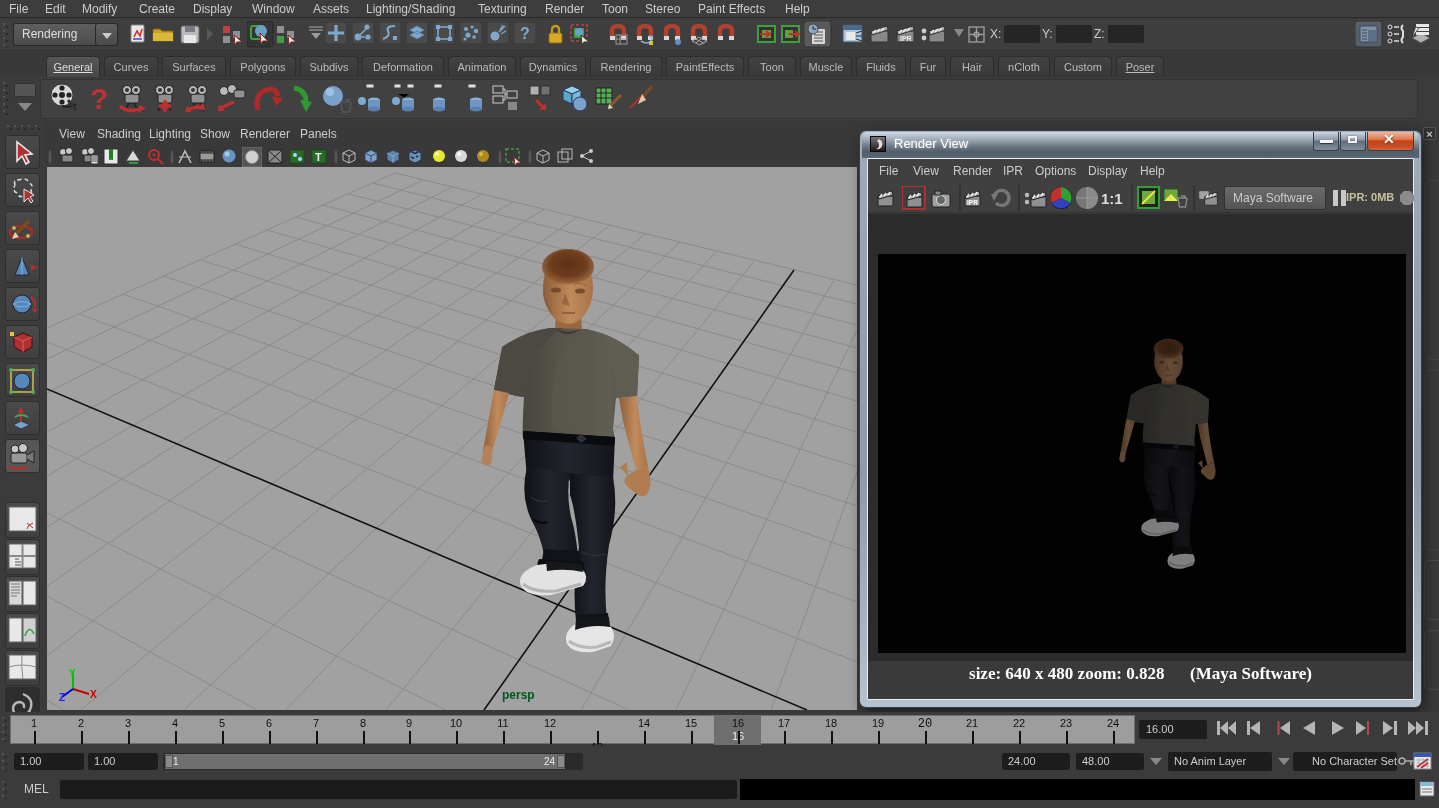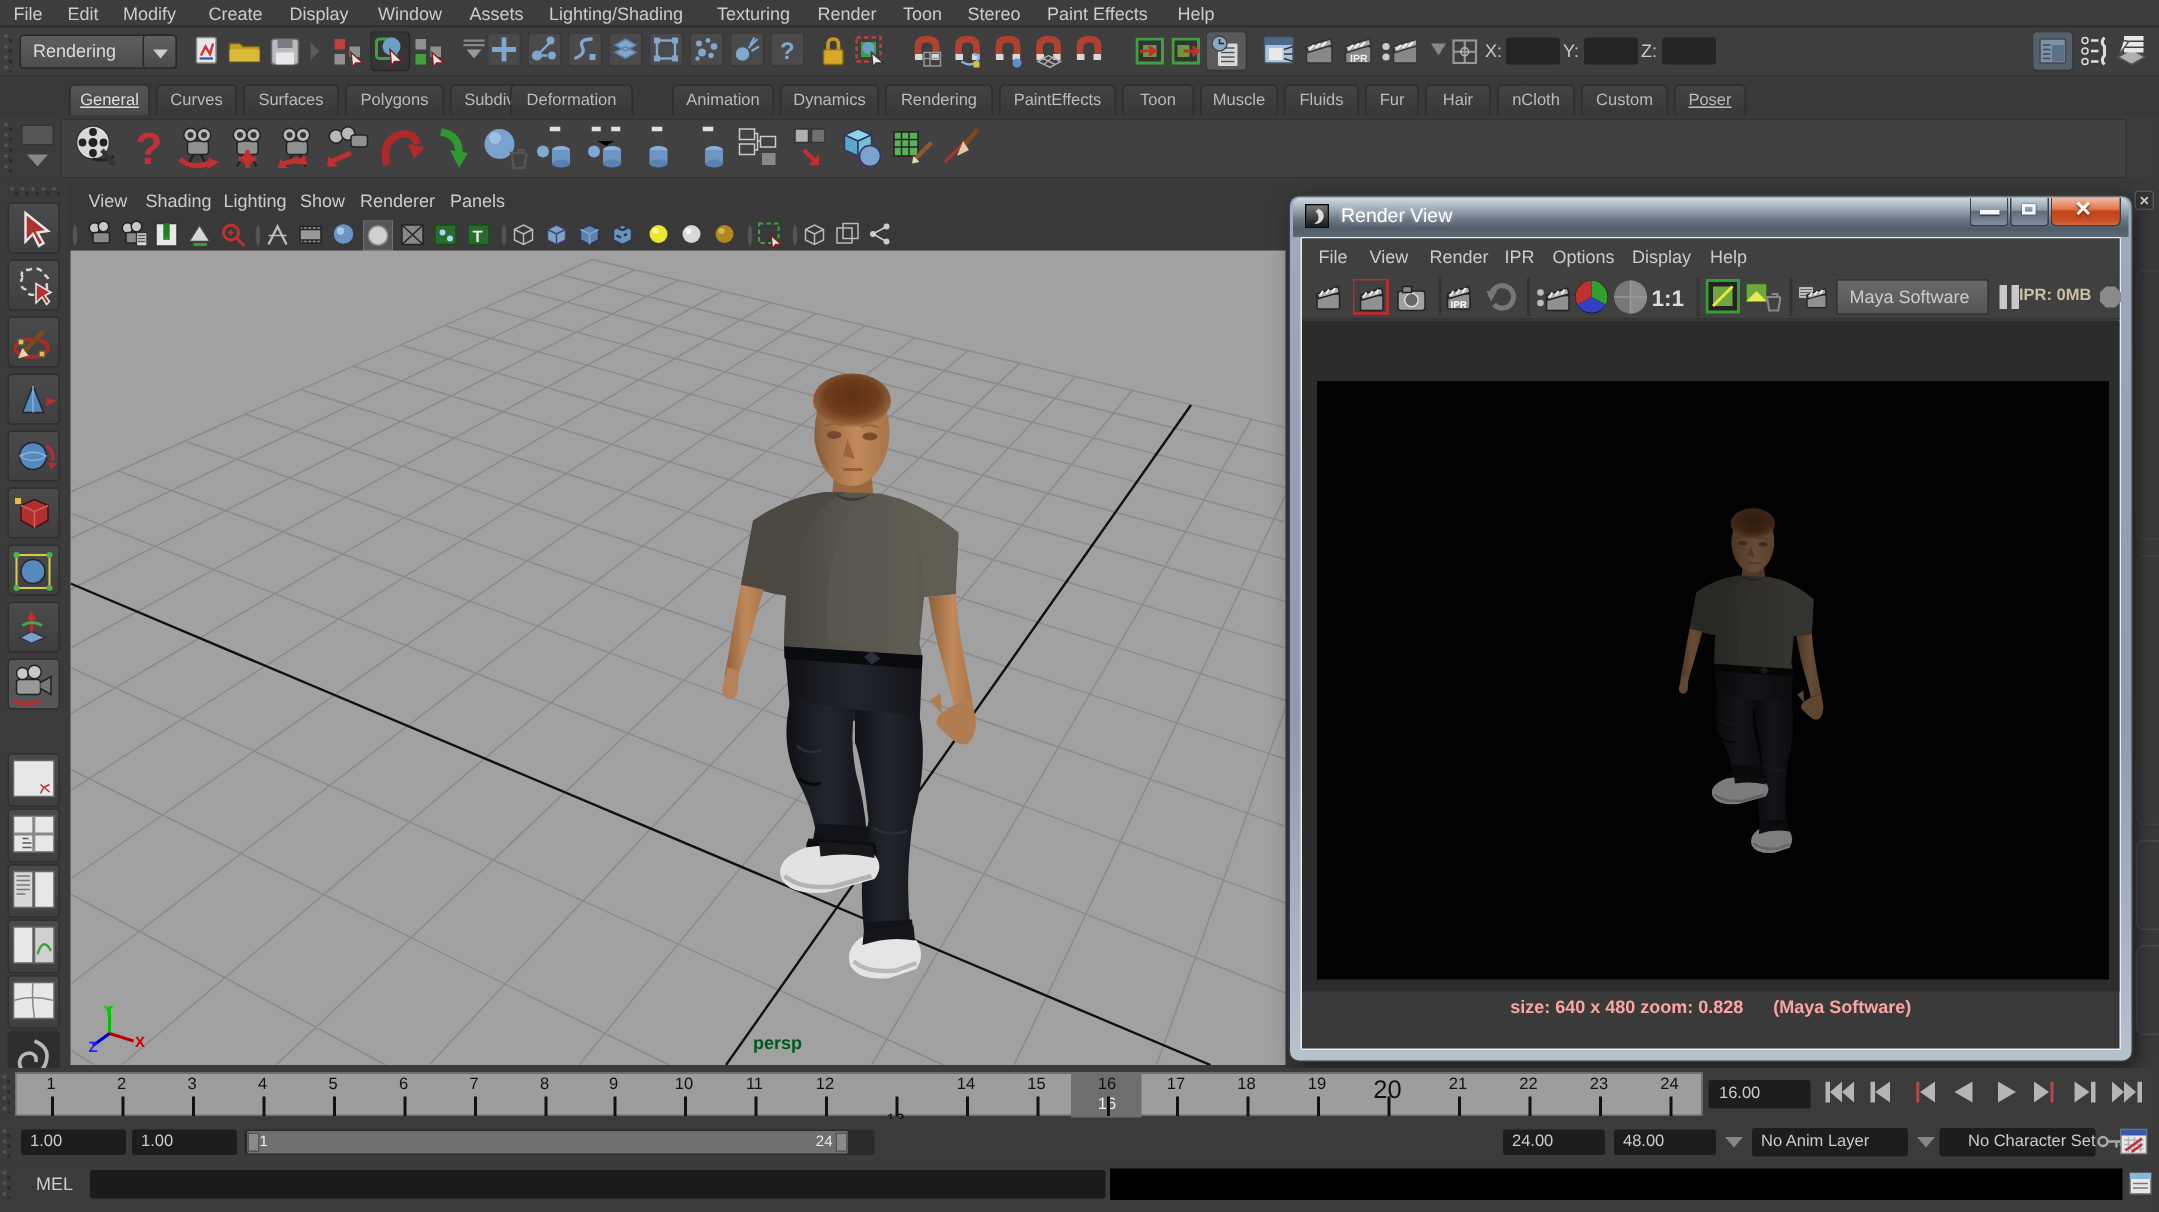--- a/index.html
+++ b/index.html
@@ -33,21 +33,21 @@
 #rvwin{position:absolute;left:860px;top:131px;width:561px;height:576px;border-radius:6px;background:linear-gradient(#9fadbb 0%,#93a1b0 30%,#8d9baa 60%,#b6c2ce 100%);box-shadow:0 0 0 1px #383f46, 3px 5px 14px rgba(0,0,0,0.55);}
 #rvtitle{position:absolute;left:10px;top:5px;color:#fff;font-size:13px;text-shadow:0 0 3px #fff8;}
 #rvicon{position:absolute;left:10px;top:5px;width:16px;height:16px;background:linear-gradient(#777,#1a1a1a);border:1px solid #0a0a0a;}
 #rvbtns{position:absolute;left:453px;top:1px;width:102px;height:18px;}
 #rvcontent{position:absolute;left:7px;top:27px;width:547px;height:542px;background:#3a3a3a;border:1px solid #e8eef4;border-radius:1px;}
 #rvmenus{position:absolute;left:0;top:0;width:100%;height:24px;color:#ccc;font-size:12px;background:#404040;}
 #rvmenus span{position:absolute;top:5px;}
 #rvtools{position:absolute;left:0;top:24px;width:100%;height:30px;background:#404040;border-bottom:1px solid #333;}
 #rvimgarea{position:absolute;left:0;top:55px;width:100%;height:447px;background:#2c2c2c;}
 #rvimg{position:absolute;left:10px;top:95px;width:528px;height:399px;background:#020202;overflow:hidden;}
-#rvstatus1{position:absolute;left:0;top:505px;width:100%;text-align:center;color:#fca5a5;font-size:12px;font-weight:bold;}
+#rvstatus1{position:absolute;left:0;top:505px;width:100%;text-align:center;color:#ffffff;font-size:17px;font-weight:bold;font-family:Liberation Serif, serif;}
 #rvstatus2{position:absolute;left:0;top:521px;width:100%;text-align:center;color:#c8c8c8;font-size:12px;font-weight:bold;}
 
 #timerow{position:absolute;left:0;top:712px;width:1439px;height:34px;background:#3b3b3b;}
 #timeline{position:absolute;left:10px;top:3px;width:1125px;height:29px;background:#9d9d9d;border:1px solid #6f6f6f;}
 #timefield{position:absolute;left:1139px;top:8px;width:68px;height:19px;background:#1d1d1d;color:#ccc;font-size:11px;line-height:19px;padding-left:7px;border-radius:2px;}
 
 #rangerow{position:absolute;left:0;top:746px;width:1439px;height:31px;background:#3b3b3b;}
 .field{position:absolute;background:#1d1d1d;color:#ccc;font-size:11px;border-radius:2px;line-height:17px;padding-left:6px;}
 #rangeslider{position:absolute;left:163px;top:7px;width:420px;height:17px;background:#2a2a2a;border-radius:2px;}
 #rangebar{position:absolute;left:2px;top:1px;width:400px;height:15px;background:#6f6f6f;color:#eee;font-size:10px;}
@@ -307,21 +307,21 @@
         <div class="abs" style="left:1108px;top:25px;width:36px;height:18px;background:#252525;border-radius:2px;"></div>
       </div>
 </div>
 
 <div id="shelftabs">
       <div class="tab active" style="left:46px;width:54px;">General</div>
       <div class="tab" style="left:104px;width:54px;">Curves</div>
       <div class="tab" style="left:162px;width:64px;">Surfaces</div>
       <div class="tab" style="left:230px;width:66px;">Polygons</div>
       <div class="tab" style="left:300px;width:58px;">Subdivs</div>
-      <div class="tab" style="left:340px;width:82px;">Deformation</div>
+      <div class="tab" style="left:362px;width:82px;">Deformation</div>
       <div class="tab" style="left:448px;width:68px;">Animation</div>
       <div class="tab" style="left:520px;width:66px;">Dynamics</div>
       <div class="tab" style="left:590px;width:72px;">Rendering</div>
       <div class="tab" style="left:666px;width:78px;">PaintEffects</div>
       <div class="tab" style="left:748px;width:48px;">Toon</div>
       <div class="tab" style="left:800px;width:52px;">Muscle</div>
       <div class="tab" style="left:856px;width:50px;">Fluids</div>
       <div class="tab" style="left:910px;width:36px;">Fur</div>
       <div class="tab" style="left:950px;width:44px;">Hair</div>
       <div class="tab" style="left:998px;width:52px;">nCloth</div>
@@ -947,21 +947,21 @@
         <div style="position:absolute;left:703px;top:0;width:47px;height:29px;background:#6e6e6e;"></div>
         <div style="position:absolute;left:712px;top:14px;width:30px;text-align:center;color:#eee;font-size:11px;">16</div>
         <div style="position:absolute;left:712px;top:1px;width:30px;text-align:center;color:#111;font-size:11px;">16</div>
         <div style="position:absolute;left:727px;top:15px;width:2px;height:13px;background:#111;"></div>
         <div style="position:absolute;left:758px;top:1px;width:30px;text-align:center;color:#111;font-size:11px;">17</div>
         <div style="position:absolute;left:773px;top:15px;width:2px;height:13px;background:#111;"></div>
         <div style="position:absolute;left:805px;top:1px;width:30px;text-align:center;color:#111;font-size:11px;">18</div>
         <div style="position:absolute;left:820px;top:15px;width:2px;height:13px;background:#111;"></div>
         <div style="position:absolute;left:852px;top:1px;width:30px;text-align:center;color:#111;font-size:11px;">19</div>
         <div style="position:absolute;left:867px;top:15px;width:2px;height:13px;background:#111;"></div>
-        <div style="position:absolute;left:899px;top:1px;width:30px;text-align:center;color:#111;font-size:17px;">20</div>
+        <div style="position:absolute;left:899px;top:1px;width:30px;text-align:center;color:#111;font-size:12px;font-family:Liberation Mono, monospace;">20</div>
         <div style="position:absolute;left:914px;top:15px;width:2px;height:13px;background:#111;"></div>
         <div style="position:absolute;left:946px;top:1px;width:30px;text-align:center;color:#111;font-size:11px;">21</div>
         <div style="position:absolute;left:961px;top:15px;width:2px;height:13px;background:#111;"></div>
         <div style="position:absolute;left:993px;top:1px;width:30px;text-align:center;color:#111;font-size:11px;">22</div>
         <div style="position:absolute;left:1008px;top:15px;width:2px;height:13px;background:#111;"></div>
         <div style="position:absolute;left:1040px;top:1px;width:30px;text-align:center;color:#111;font-size:11px;">23</div>
         <div style="position:absolute;left:1055px;top:15px;width:2px;height:13px;background:#111;"></div>
         <div style="position:absolute;left:1087px;top:1px;width:30px;text-align:center;color:#111;font-size:11px;">24</div>
         <div style="position:absolute;left:1102px;top:15px;width:2px;height:13px;background:#111;"></div>
       </div>

